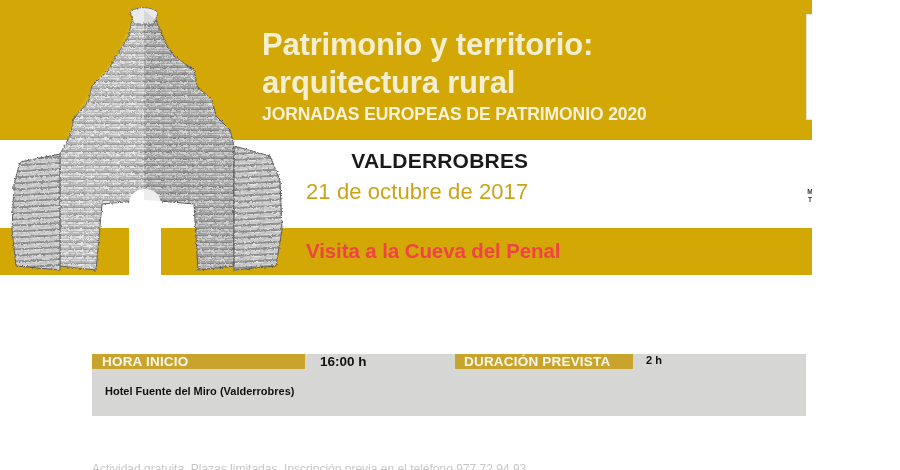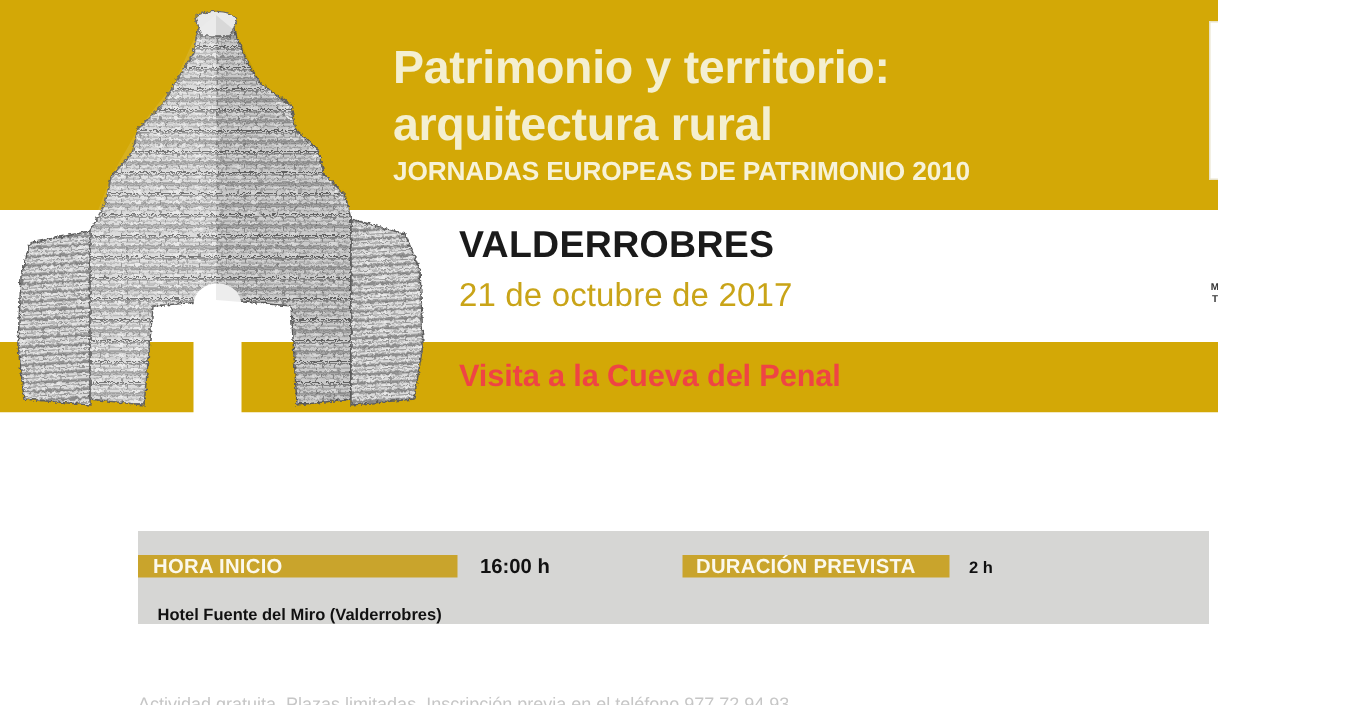--- a/index.html
+++ b/index.html
@@ -59,24 +59,25 @@
     color:#f7f2d8;
     letter-spacing:-0.1px;
     margin-top:3px;
   }
 
   
   .town-block {
     position:absolute; left:306px; top:149px;
   }
   .town {
-    font-size:25px;
+    font-size:21px;
     font-weight:bold;
     color:#1a1a1a;
     letter-spacing:0.2px;
+    text-align:right;
   }
   .date {
     font-size:22px;
     color:#c9a418;
     margin-top:6px;
     letter-spacing:0.1px;
   }
 
   
   .activity {
@@ -151,21 +152,21 @@
     left:-2px; top:4px;
     width:292px; height:272px;
   }
 
   
   .info-table {
     position:absolute; left:92px; top:354px;
     width:714px; height:62px;
     background:#d6d6d4;
   }
-  .info-row { display:flex; height:31px; align-items:flex-end; }
+  .info-row { display:flex; height:31px; align-items:flex-start; }
   .lbl {
     width:213px;
     background:#c9a42c;
     color:#fbf8ec;
     font-size:13.5px;
     font-weight:bold;
     letter-spacing:0.2px;
     display:flex; align-items:center;
     padding-left:10px;
   }
@@ -279,21 +280,21 @@
 
     <path d="M146 6 L134 16 L118 52 L94 82 L76 114 L62 150 L62 262 L98 266
              L104 200 L146 196 Z" fill="#ffffff" opacity="0.10"></path>
     <path d="M146 6 L158 16 L176 52 L199 82 L218 112 L236 142 L236 262 L200 266
              L196 200 L146 196 Z" fill="#000000" opacity="0.07"></path>
   </svg>
 
   <div class="title-block">
     <div class="title-line">Patrimonio y territorio:</div>
     <div class="title-line">arquitectura rural</div>
-    <div class="title-sub">JORNADAS EUROPEAS DE PATRIMONIO 2010</div>
+    <div class="title-sub">JORNADAS EUROPEAS DE PATRIMONIO 2020</div>
   </div>
 
   <div class="town-block">
     <div class="town">VALDERROBRES</div>
     <div class="date">21 de octubre de 2017</div>
   </div>
 
   <div class="activity">Visita a la Cueva del Penal</div>
 
   <div class="ehd-logo">

